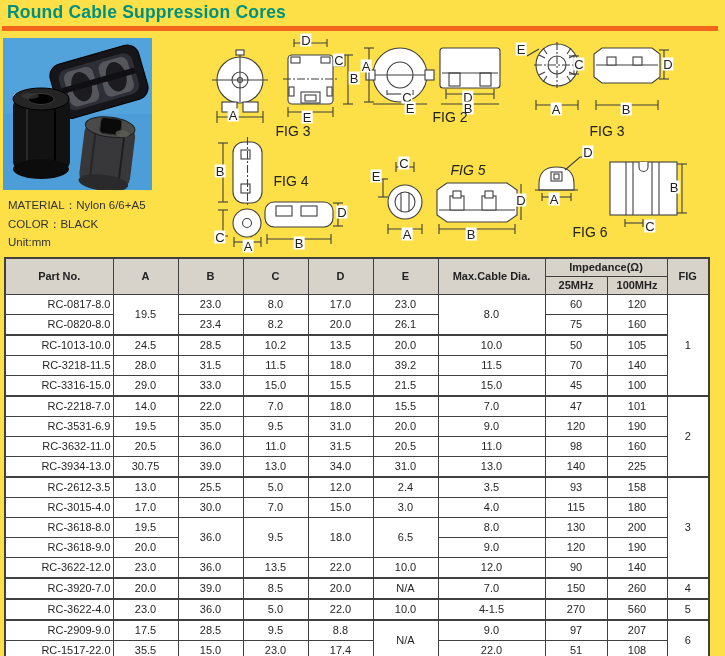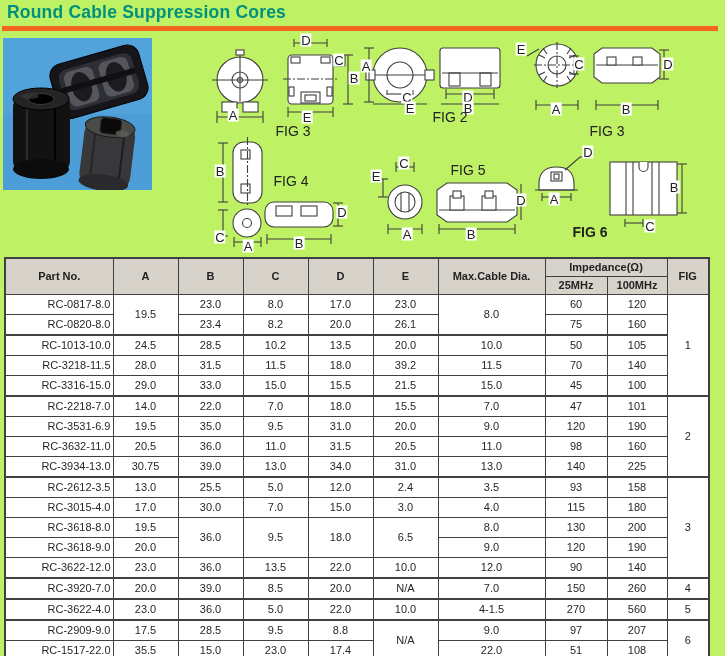--- a/index.html
+++ b/index.html
@@ -1,16 +1,16 @@
 <!DOCTYPE html>
 <html><head>
 <meta charset="utf-8">
 <style>
   html,body{margin:0;padding:0;background:#fff;}
-  .page{position:relative;width:725px;height:656px;background:#bef264;overflow:hidden;
+  .page{position:relative;width:725px;height:656px;background:#fde047;overflow:hidden;
         font-family:"Liberation Sans",sans-serif;color:#262626;}
   
   .page-title{position:absolute;left:7px;top:2px;margin:0;font-size:17.5px;font-weight:bold;
         color:#009080;letter-spacing:.2px;}
   .accent-bar{position:absolute;left:2px;top:26px;width:716px;height:5px;background:#f2661d;}
   
   .photo{position:absolute;left:3px;top:38px;width:149px;height:152px;}
   .photo svg{display:block;}
   
   .specs{position:absolute;left:8px;top:196px;font-size:11.5px;line-height:18.5px;color:#333;}
@@ -69,20 +69,29 @@
         <line x1="90" y1="90" x2="90" y2="144" stroke="#262628" stroke-width="2"></line>
         <line x1="119" y1="90" x2="119" y2="144" stroke="#1e1e20" stroke-width="2"></line>
         <ellipse cx="104" cy="145" rx="25" ry="8" fill="#2a2a2c"></ellipse>
         <ellipse cx="104" cy="89" rx="25" ry="10" fill="#4a4a48" stroke="#1c1c1c"></ellipse>
         <rect x="94" y="80" width="21" height="16" rx="4" fill="#0a0a0a" stroke="#333"></rect>
         <ellipse cx="117" cy="94" rx="7" ry="3.5" fill="#5d5d58" opacity="0.8"></ellipse>
       </g>
     </svg>
   </div>
 
+  <div class="specs">
+    <div>
+      <span>MATERIAL：</span><span>Nylon 6/6+A5</span>
+    </div>
+    <div>
+      <span>COLOR：</span><span>BLACK</span>
+    </div>
+    <div>Unit:mm</div>
+  </div>
 
   <div class="diagrams">
     <svg width="570" height="223" viewBox="0 0 570 223" stroke="#3f3f3f" stroke-width="1.1" fill="none">
 
       <g>
         <circle cx="85" cy="47" r="23" fill="#fff"></circle>
         <circle cx="85" cy="47" r="8"></circle>
         <circle cx="85" cy="47" r="2.5"></circle>
         <line x1="57" y1="47" x2="113" y2="47"></line>
         <rect x="81" y="17" width="8" height="5" fill="#fff"></rect>
@@ -287,22 +296,22 @@
         <span class="dim-label" style="left: 366px; top: 167px;">D</span>
         <span class="dim-label" style="left: 316px; top: 201px;">B</span>
         <span class="dim-label" style="left: 433px; top: 119px;">D</span>
         <span class="dim-label" style="left: 399px; top: 166px;">A</span>
         <span class="dim-label" style="left: 519px; top: 154px;">B</span>
         <span class="dim-label" style="left: 495px; top: 193px;">C</span>
         <span class="fig-caption" style="left: 138px; top: 98px;">FIG 3</span>
         <span class="fig-caption" style="left: 295px; top: 84px;">FIG 2</span>
         <span class="fig-caption" style="left: 452px; top: 98px; text-align: right;">FIG 3</span>
         <span class="fig-caption" style="left: 136px; top: 148px;">FIG 4</span>
-        <span class="fig-caption" style="left: 313px; top: 137px;">FIG 5</span>
-        <span class="fig-caption" style="left: 435px; top: 199px; font-weight: bold;">FIG 6</span>
+        <span class="fig-caption" style="left: 313px; top: 137px; font-style: italic;">FIG 5</span>
+        <span class="fig-caption" style="left: 435px; top: 199px;">FIG 6</span>
       </div>
   </div>
 
   <table class="spec">
     <colgroup>
       <col style="width:108px">
         <col style="width:65px">
         <col style="width:65px">
         <col style="width:65px">
       <col style="width:65px">

